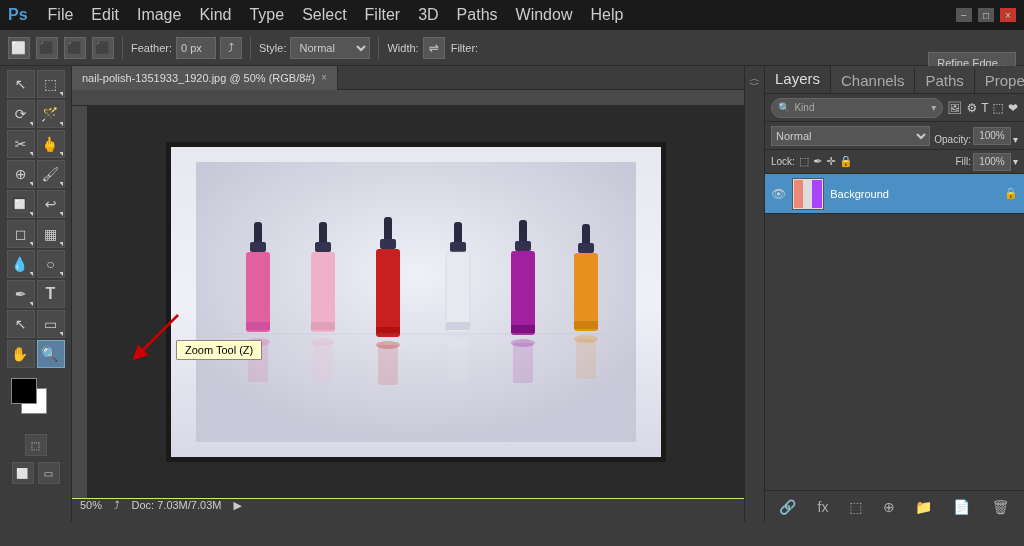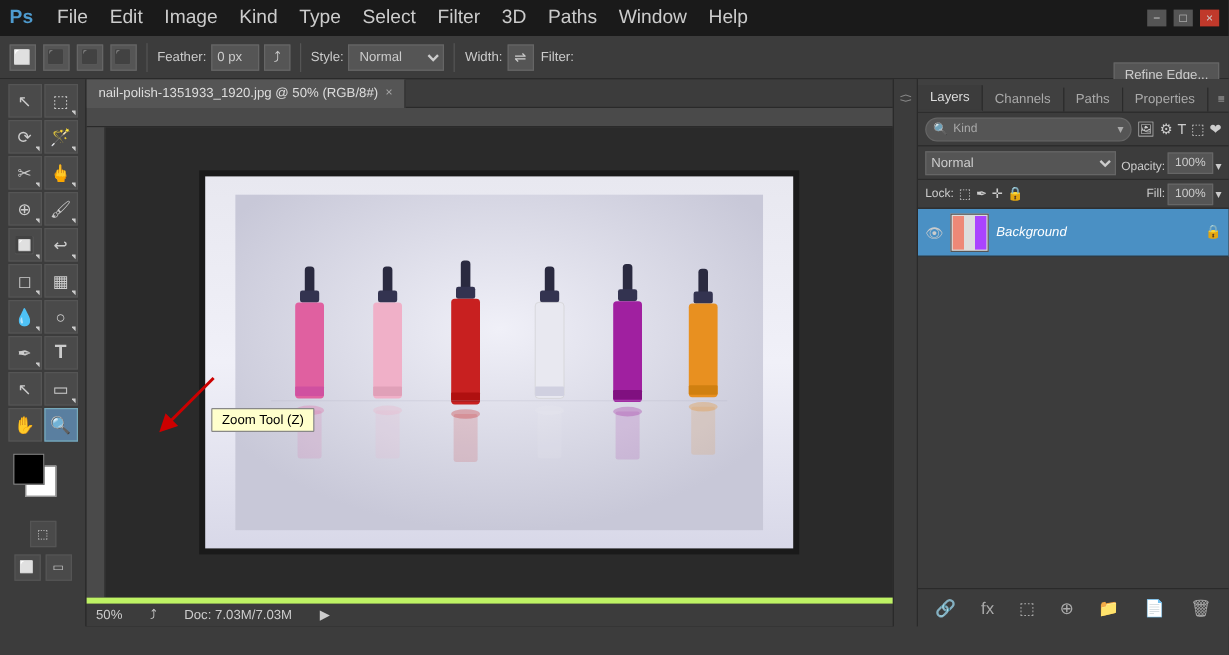--- a/index.html
+++ b/index.html
@@ -153,46 +153,45 @@
       align-items: center;
       justify-content: center;
       position: relative;
       overflow: hidden;
     }
 
     
     .status-bar {
       height: 24px;
       background: #3c3c3c;
-      border-top: 5px solid #bef264;
-      display: flex;
-      align-items: center;
+      border-top: 1px solid #bef264;
+      display: flex;
       padding: 0 8px;
-      gap: 23px;
+      gap: 12px;
       font-size: 11px;
     }
 
     
     .right-panel {
       width: 260px;
       background: #3c3c3c;
       border-left: 1px solid #2a2a2a;
       display: flex;
       flex-direction: column;
     }
     .panel-tabs {
       height: 28px;
       background: #404040;
       display: flex;
       align-items: flex-end;
       border-bottom: 1px solid #2a2a2a;
     }
     .panel-tab {
       padding: 4px 10px;
-      font-size: 11px;
+      font-size: 15px;
       color: #aaa;
       cursor: pointer;
       border-right: 1px solid #2a2a2a;
     }
     .panel-tab.active { background: #3c3c3c; color: #ddd; border-bottom: 2px solid #3c3c3c; }
     .panel-collapse { margin-left: auto; padding: 4px 8px; cursor: pointer; color: #aaa; font-size: 10px; }
 
     .layers-search {
       height: 28px;
       display: flex;
@@ -278,21 +277,21 @@
       width: 32px; height: 32px;
       background: #ddd;
       border: 1px solid #555;
       display: flex; align-items: center; justify-content: center;
       overflow: hidden;
     }
     .layer-thumb-inner {
       width: 28px; height: 28px;
       background: linear-gradient(to right, #e87 33%, #ddd 33% 66%, #a4f 66%);
     }
-    .layer-name { flex: 1; font-size: 11px; color: #fff; font-style: italic; }
+    .layer-name { flex: 1; font-size: 11px; color: #fff; }
     .layer-lock { font-size: 11px; color: #ccc; }
 
     .panel-bottom {
       height: 32px;
       display: flex;
       align-items: center;
       justify-content: space-around;
       border-top: 1px solid #2a2a2a;
       padding: 0 4px;
     }

